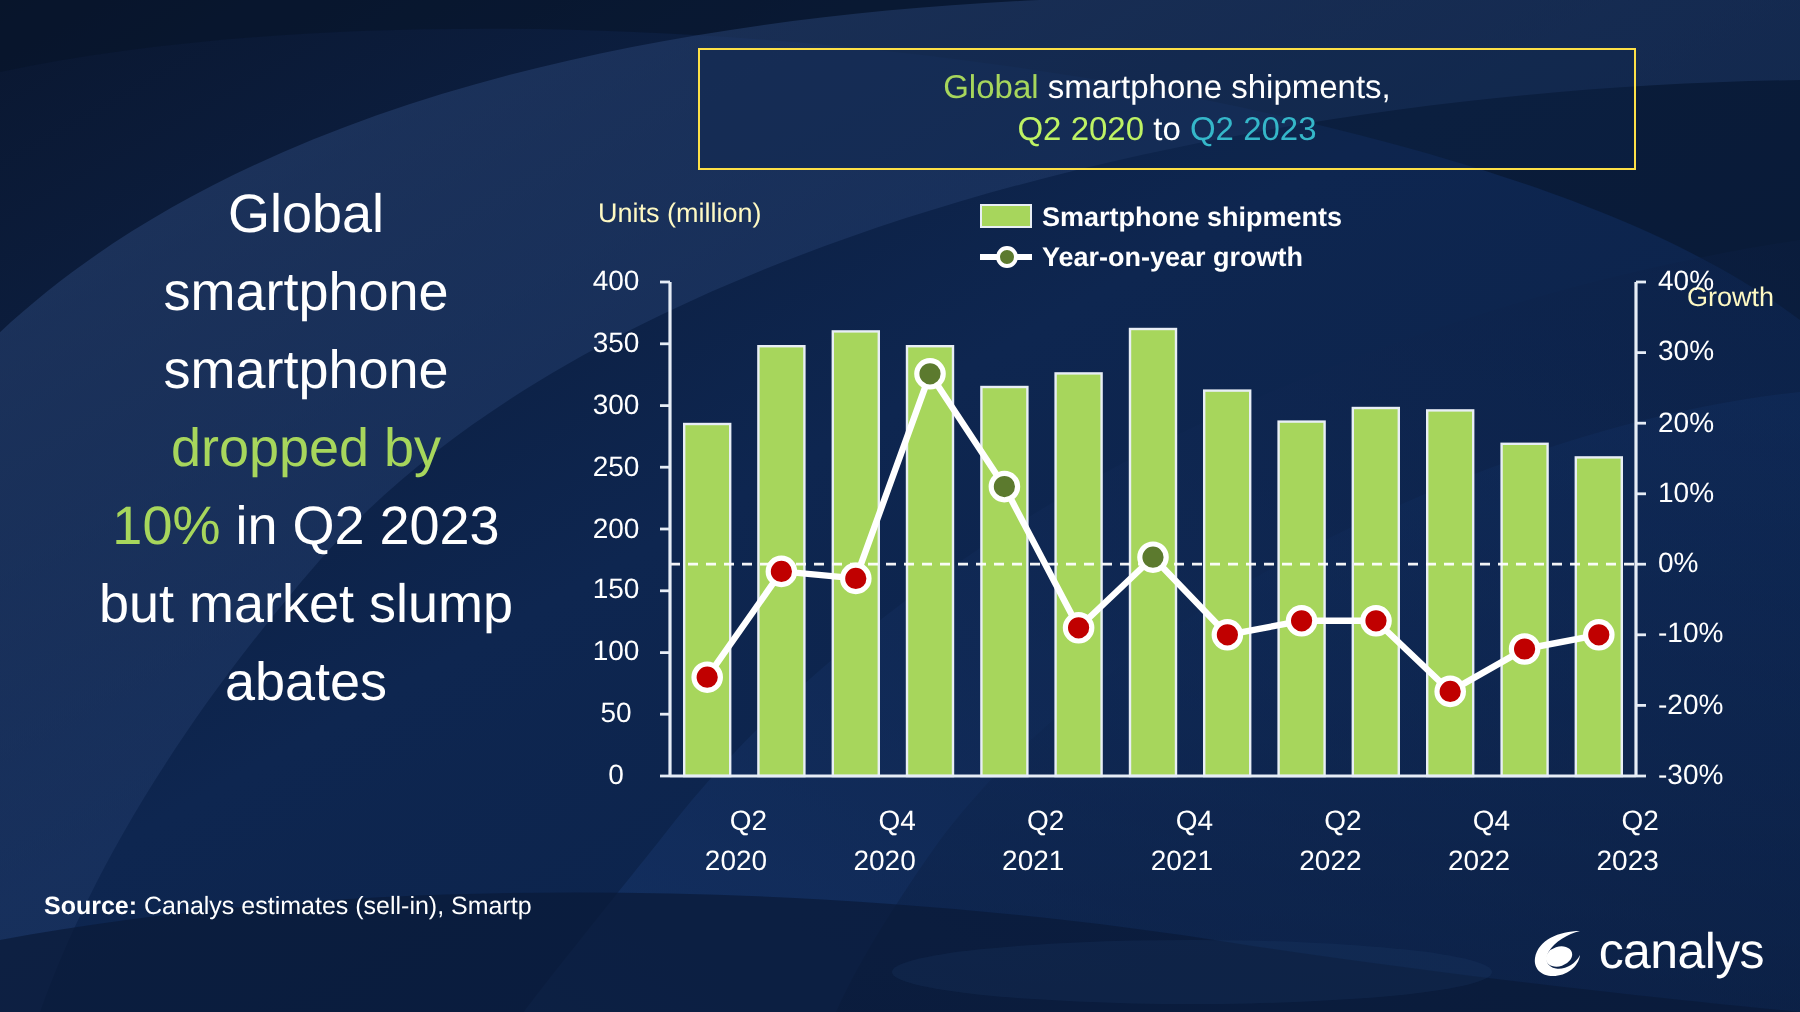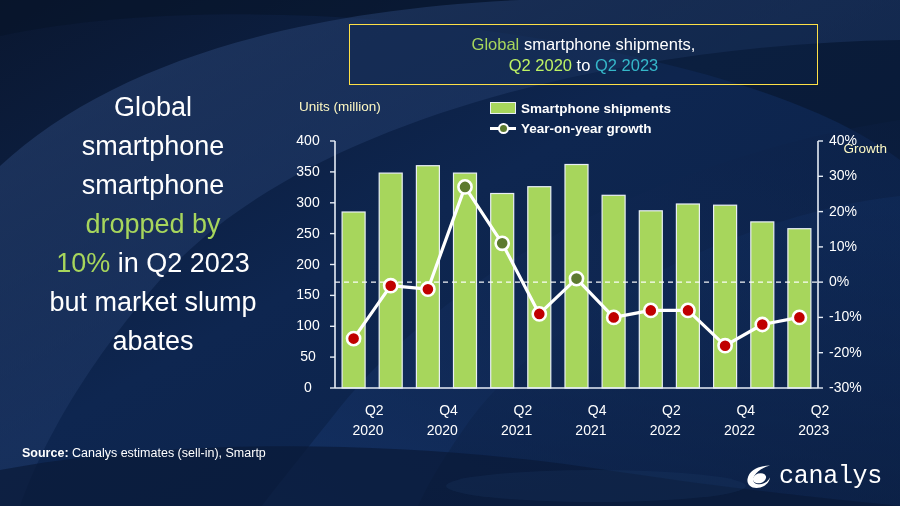--- a/index.html
+++ b/index.html
@@ -51,21 +51,21 @@
   .tick-label { position:absolute; font-size:14px; color:#ffffff; white-space:nowrap; }
   .ylab-left { text-align:center; }
   .ylab-right { text-align:left; }
 
   .xlab { position:absolute; font-size:14px; color:#ffffff; text-align:right; line-height:20px; }
 
   
   #source { position:absolute; left:22px; top:446px; font-size:12.5px; color:#ffffff; z-index:6; white-space:nowrap; }
   #source .src-lead { font-weight:700; }
   #logo { position:absolute; right:18px; top:461px; z-index:6; display:flex; align-items:center; }
-  #logo .logo-word { font-size:25px; color:#ffffff; letter-spacing:-0.3px; margin-left:6px;font-family:Liberation Mono, monospace; }
+  #logo .logo-word { font-size:25px; color:#ffffff; letter-spacing:-0.3px; margin-left:6px; }
 </style>
 </head>
 <body>
 
 <div id="stage">
 
   <svg id="bg" viewBox="0 0 900 506" preserveAspectRatio="none">
     <defs>
       <linearGradient id="gmain" x1="0" y1="0" x2="1" y2="1">
         <stop offset="0%" stop-color="#0a1730"></stop>

